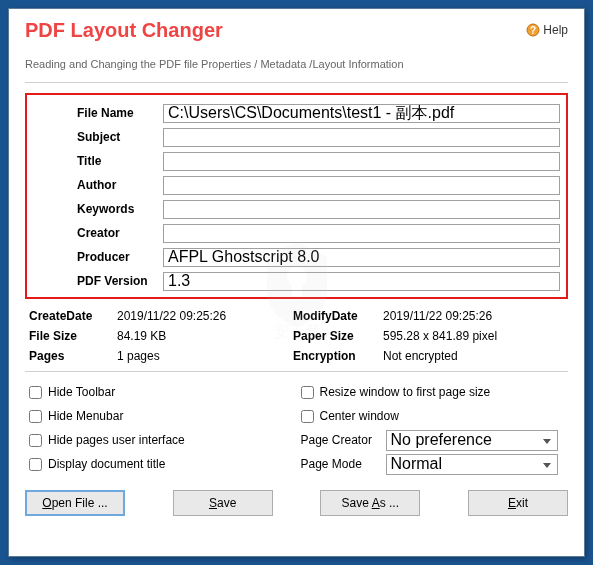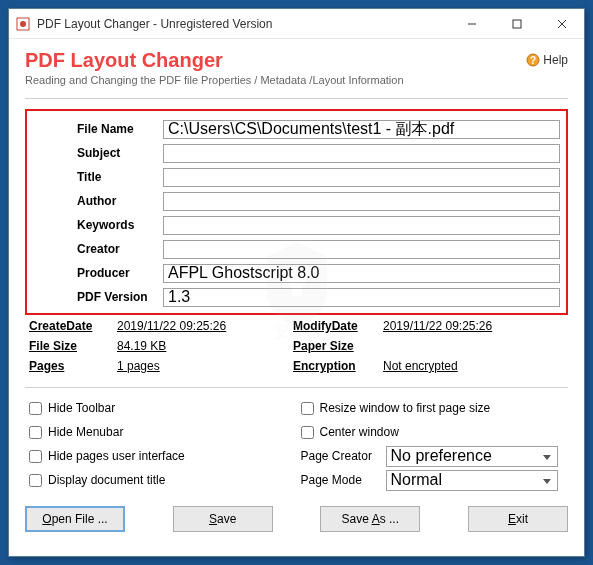--- a/index.html
+++ b/index.html
@@ -9,35 +9,35 @@
 
 .titlebar { height: 30px; background: #fff; display: flex; align-items: center; padding-left: 6px; border-bottom: 1px solid #e8e8e8; }
 .titlebar-icon { width: 16px; height: 16px; margin-right: 6px; }
 .titlebar-text { flex: 1; color: #333; font-size: 12px; }
 .titlebar-controls { display: flex; height: 100%; }
 .titlebar-btn { width: 45px; height: 100%; display: flex; align-items: center; justify-content: center; color: #333; }
 .titlebar-btn.close { color: #333; }
 
 .header { padding: 10px 16px 6px 16px; position: relative; }
 .app-title { color: #ef4444; font-size: 20px; font-weight: bold; }
-.subtitle { color: #666; font-size: 11px; margin-top: 2px; }
+.subtitle { color: #666; font-size: 11px; margin-top: 16px; }
 .help-link { position: absolute; right: 16px; top: 14px; display: flex; align-items: center; color: #333; font-size: 12px; }
 .help-icon { width: 14px; height: 14px; margin-right: 3px; }
 .hr { height: 1px; background: #d0d0d0; margin: 6px 16px 0 16px; }
 
 .content { padding: 10px 16px 0 16px; }
 
 .red-box { border: 2px solid #e21a1a; padding: 6px 6px 4px 6px; }
 
 .field-row { display: flex; align-items: center; height: 24px; }
 .field-label { width: 90px; font-weight: bold; font-size: 12px; padding-left: 4px; margin-left: 40px; }
 .field-input { flex: 1; height: 19px; border: 1px solid #a0a0a0; padding: 0 4px; font-size: 16px; background: #fff; }
 
 .info-grid { margin-top: 4px; }
-.info-row { display: flex; height: 20px; align-items: flex-start; text-decoration: underline; }
+.info-row { display: flex; height: 20px; align-items: flex-end; }
 .info-label { width: 92px; font-weight: bold; padding-left: 4px; }
 .info-val { width: 176px; }
 .info-label2 { width: 90px; font-weight: bold; }
 .info-val2 { flex: 1; }
 
 .hr2 { height: 1px; background: #d0d0d0; margin: 8px 0; }
 
 .opts { display: flex; }
 .opts-col { width: 50%; }
 .opt-row { display: flex; align-items: center; height: 24px; padding-left: 4px; }
@@ -52,45 +52,20 @@
 .btn.focused { border: 2px solid #6fa8dc; padding: 4px; }
 
 .watermark { position: absolute; top: 50%; left: 50%; transform: translate(-50%,-50%); opacity: 0.08; pointer-events: none; z-index: 5; }
 
 .underline { text-decoration: underline; }
 </style>
 </head>
 <body>
 
 <div class="window">
-  <div class="titlebar">
-    <svg class="titlebar-icon" viewBox="0 0 16 16">
-        <rect x="2" y="2" width="12" height="12" fill="#fff" stroke="#c74634"></rect>
-        <circle cx="8" cy="8" r="3" fill="#c74634"></circle>
-      </svg>
-    <div class="titlebar-text">PDF Layout Changer - Unregistered Version</div>
-    <div class="titlebar-controls">
-      <div class="titlebar-btn">
-          <svg width="10" height="10" viewBox="0 0 10 10">
-            <line x1="1" y1="5" x2="9" y2="5" stroke="#333" stroke-width="1"></line>
-          </svg>
-        </div>
-      <div class="titlebar-btn">
-          <svg width="10" height="10" viewBox="0 0 10 10">
-            <rect x="1" y="1" width="8" height="8" fill="none" stroke="#333" stroke-width="1"></rect>
-          </svg>
-        </div>
-      <div class="titlebar-btn close">
-          <svg width="10" height="10" viewBox="0 0 10 10">
-            <line x1="1" y1="1" x2="9" y2="9" stroke="#333" stroke-width="1"></line>
-            <line x1="9" y1="1" x2="1" y2="9" stroke="#333" stroke-width="1"></line>
-          </svg>
-        </div>
-    </div>
-  </div>
 
   <div class="header">
     <div class="app-title">PDF Layout Changer</div>
     <div class="subtitle">Reading and Changing the PDF file Properties / Metadata /Layout Information</div>
     <div class="help-link">
       <svg class="help-icon" viewBox="0 0 14 14">
           <circle cx="7" cy="7" r="6" fill="#f0a030" stroke="#c07010"></circle>
           <text x="7" y="11" text-anchor="middle" font-size="10" fill="#fff" font-weight="bold">?</text>
         </svg>
       <span>Help</span>
@@ -138,20 +113,21 @@
       <div class="info-row">
         <div class="info-label">CreateDate</div>
         <div class="info-val">2019/11/22 09:25:26</div>
         <div class="info-label2">ModifyDate</div>
         <div class="info-val2">2019/11/22 09:25:26</div>
       </div>
       <div class="info-row">
         <div class="info-label">File Size</div>
         <div class="info-val">84.19 KB</div>
         <div class="info-label2">Paper Size</div>
+        <div class="info-val2">595.28 x 841.89 pixel</div>
       </div>
       <div class="info-row">
         <div class="info-label">Pages</div>
         <div class="info-val">1 pages</div>
         <div class="info-label2">Encryption</div>
         <div class="info-val2">Not encrypted</div>
       </div>
     </div>
 
     <div class="hr2"></div>

